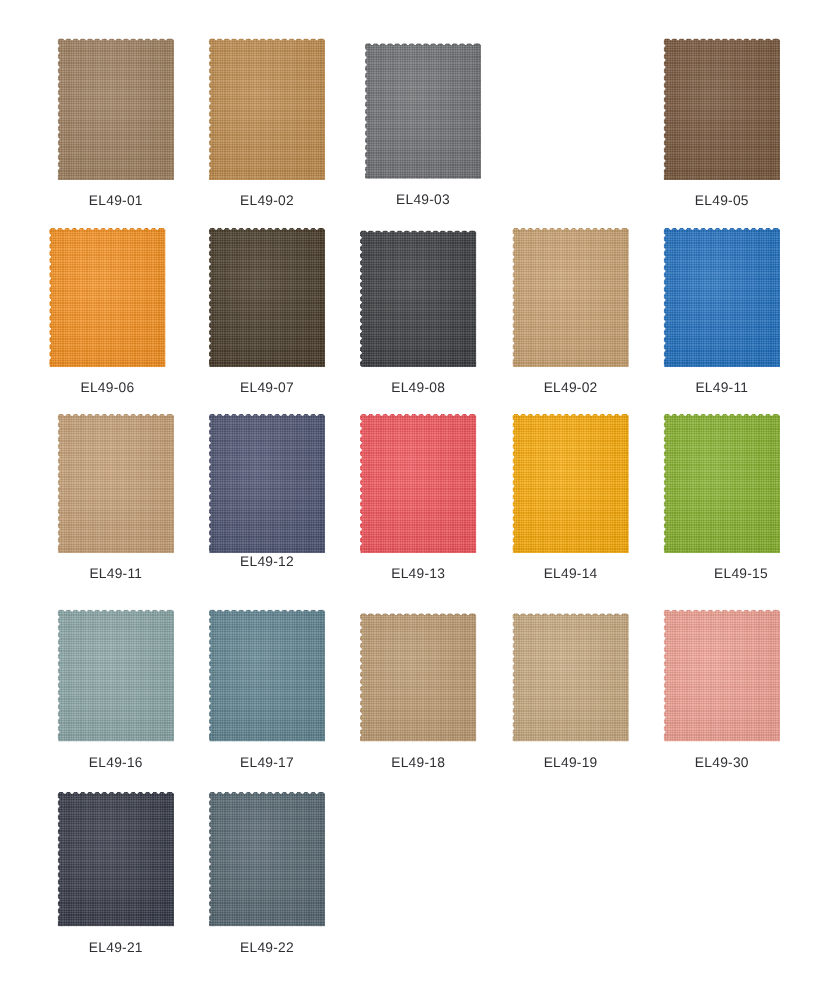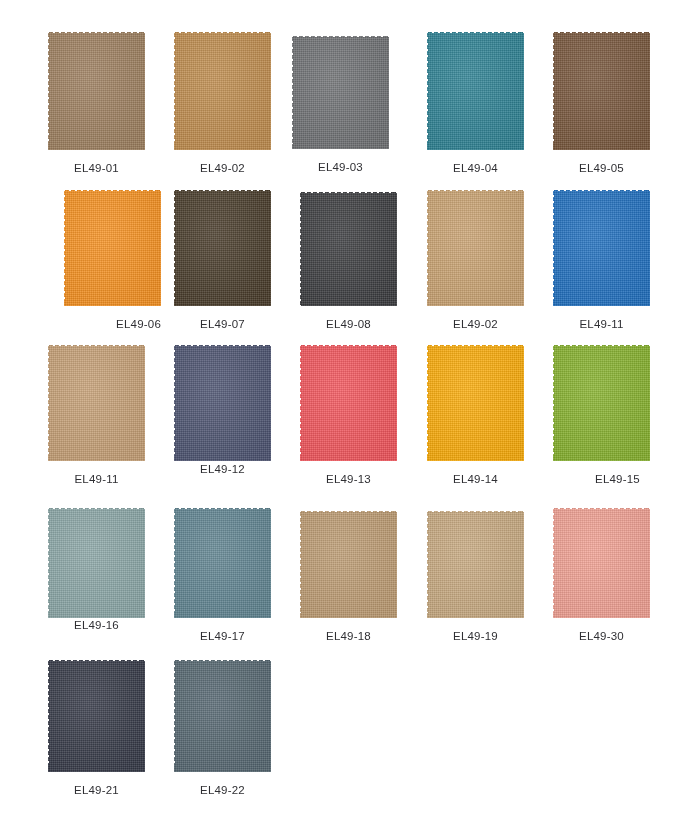--- a/index.html
+++ b/index.html
@@ -96,39 +96,33 @@
         <div class="swatch-fabric" style="background-color: rgb(158, 127, 94);"></div>
       </div>
       <div class="swatch-label" style="margin-top: 11px; color: rgb(47, 47, 51);">EL49-01</div>
     </div>
     <div class="swatch-cell" style="left: 174px; top: 32px; width: 97px;">
       <div class="swatch-chip" style="width: 97px; height: 118px;">
         <div class="swatch-fabric" style="background-color: rgb(192, 140, 76);"></div>
       </div>
       <div class="swatch-label" style="margin-top: 11px; color: rgb(47, 47, 51);">EL49-02</div>
     </div>
-    <div class="swatch-cell" style="left: 292px; top: 36px; width: 97px;">
+    <div class="swatch-cell" style="left: 304px; top: 36px; width: 97px;">
       <div class="swatch-chip" style="width: 97px; height: 113px;">
         <div class="swatch-fabric" style="background-color: rgb(110, 112, 115);"></div>
       </div>
       <div class="swatch-label" style="margin-top: 11px; color: rgb(47, 47, 51);">EL49-03</div>
-    </div>
-    <div class="swatch-cell" style="left: 427px; top: 32px; width: 97px;">
-      <div class="swatch-chip" style="width: 97px; height: 118px;">
-        <div class="swatch-fabric" style="background-color: rgb(43, 129, 147);"></div>
-      </div>
-      <div class="swatch-label" style="margin-top: 11px; color: rgb(47, 47, 51);">EL49-04</div>
     </div>
     <div class="swatch-cell" style="left: 553px; top: 32px; width: 97px;">
       <div class="swatch-chip" style="width: 97px; height: 118px;">
         <div class="swatch-fabric" style="background-color: rgb(119, 85, 58);"></div>
       </div>
       <div class="swatch-label" style="margin-top: 11px; color: rgb(47, 47, 51);">EL49-05</div>
     </div>
-    <div class="swatch-cell" style="left: 64px; top: 190px; width: 97px; align-items: flex-end;">
+    <div class="swatch-cell" style="left: 41px; top: 190px; width: 97px;">
       <div class="swatch-chip" style="width: 97px; height: 116px;">
         <div class="swatch-fabric" style="background-color: rgb(248, 145, 30);"></div>
       </div>
       <div class="swatch-label" style="margin-top: 11px; color: rgb(47, 47, 51);">EL49-06</div>
     </div>
     <div class="swatch-cell" style="left: 174px; top: 190px; width: 97px;">
       <div class="swatch-chip" style="width: 97px; height: 116px;">
         <div class="swatch-fabric" style="background-color: rgb(71, 58, 40);"></div>
       </div>
       <div class="swatch-label" style="margin-top: 11px; color: rgb(47, 47, 51);">EL49-07</div>
@@ -178,21 +172,21 @@
     <div class="swatch-cell" style="left: 553px; top: 345px; width: 97px;">
       <div class="swatch-chip" style="width: 97px; height: 116px;">
         <div class="swatch-fabric" style="background-color: rgb(134, 178, 43);"></div>
       </div>
       <div class="swatch-label" style="margin-top: 11px; color: rgb(47, 47, 51); margin-left: 32px;">EL49-15</div>
     </div>
     <div class="swatch-cell" style="left: 48px; top: 508px; width: 97px;">
       <div class="swatch-chip" style="width: 97px; height: 110px;">
         <div class="swatch-fabric" style="background-color: rgb(139, 167, 167);"></div>
       </div>
-      <div class="swatch-label" style="color: rgb(47, 47, 51);">EL49-16</div>
+      <div class="swatch-label" style="margin-top: 11px; color: rgb(47, 47, 51);">EL49-16</div>
     </div>
     <div class="swatch-cell" style="left: 174px; top: 508px; width: 97px;">
       <div class="swatch-chip" style="width: 97px; height: 110px;">
         <div class="swatch-fabric" style="background-color: rgb(95, 132, 145);"></div>
       </div>
       <div class="swatch-label" style="margin-top: 11px; color: rgb(47, 47, 51);">EL49-17</div>
     </div>
     <div class="swatch-cell" style="left: 300px; top: 511px; width: 97px;">
       <div class="swatch-chip" style="width: 97px; height: 107px;">
         <div class="swatch-fabric" style="background-color: rgb(190, 156, 114);"></div>

